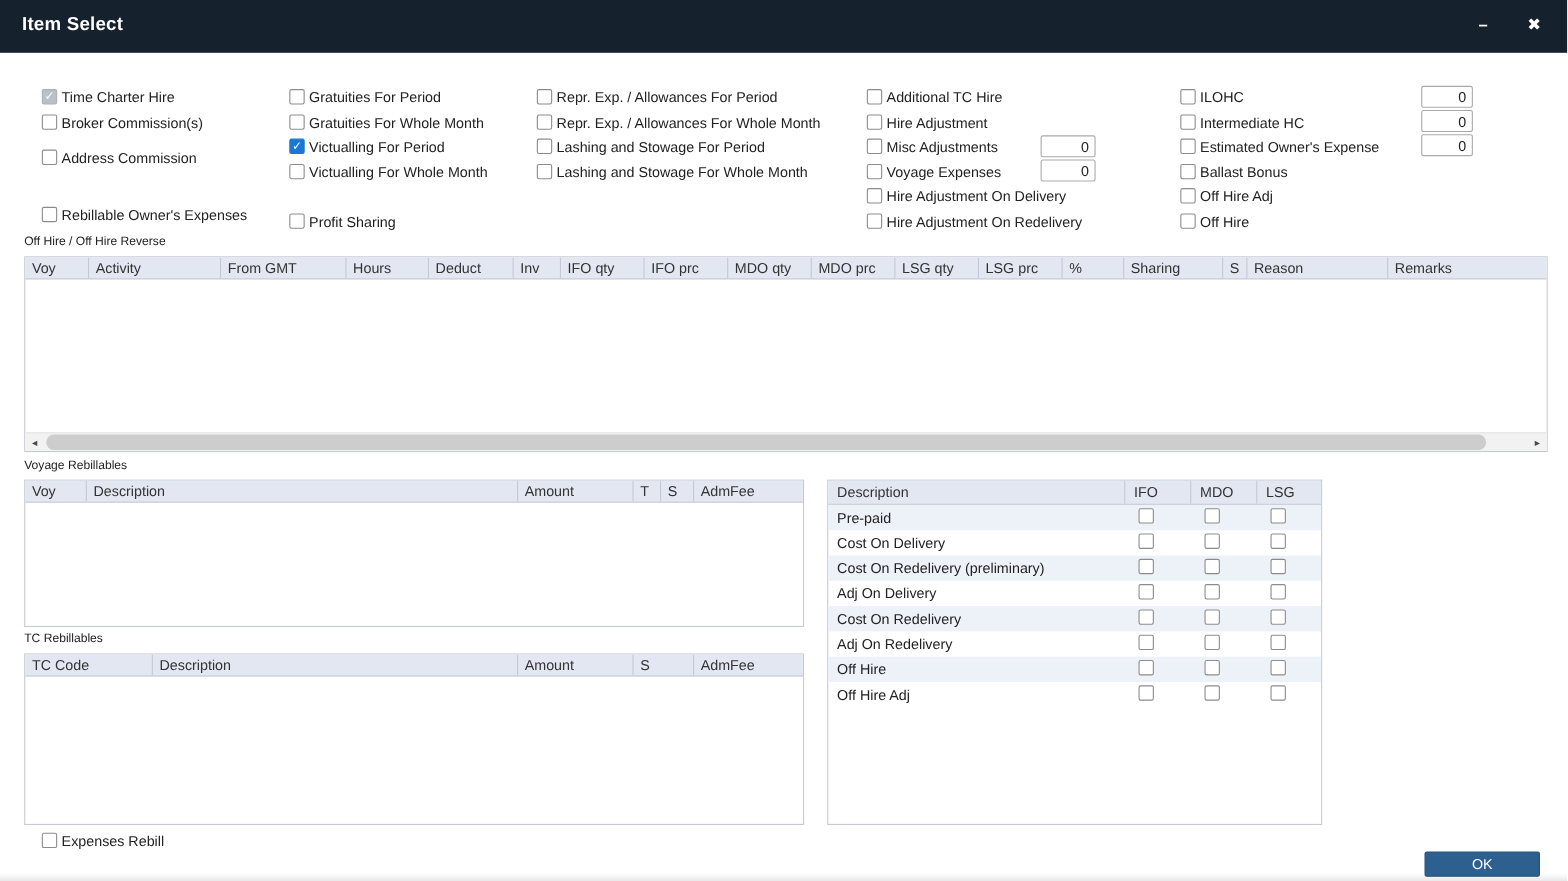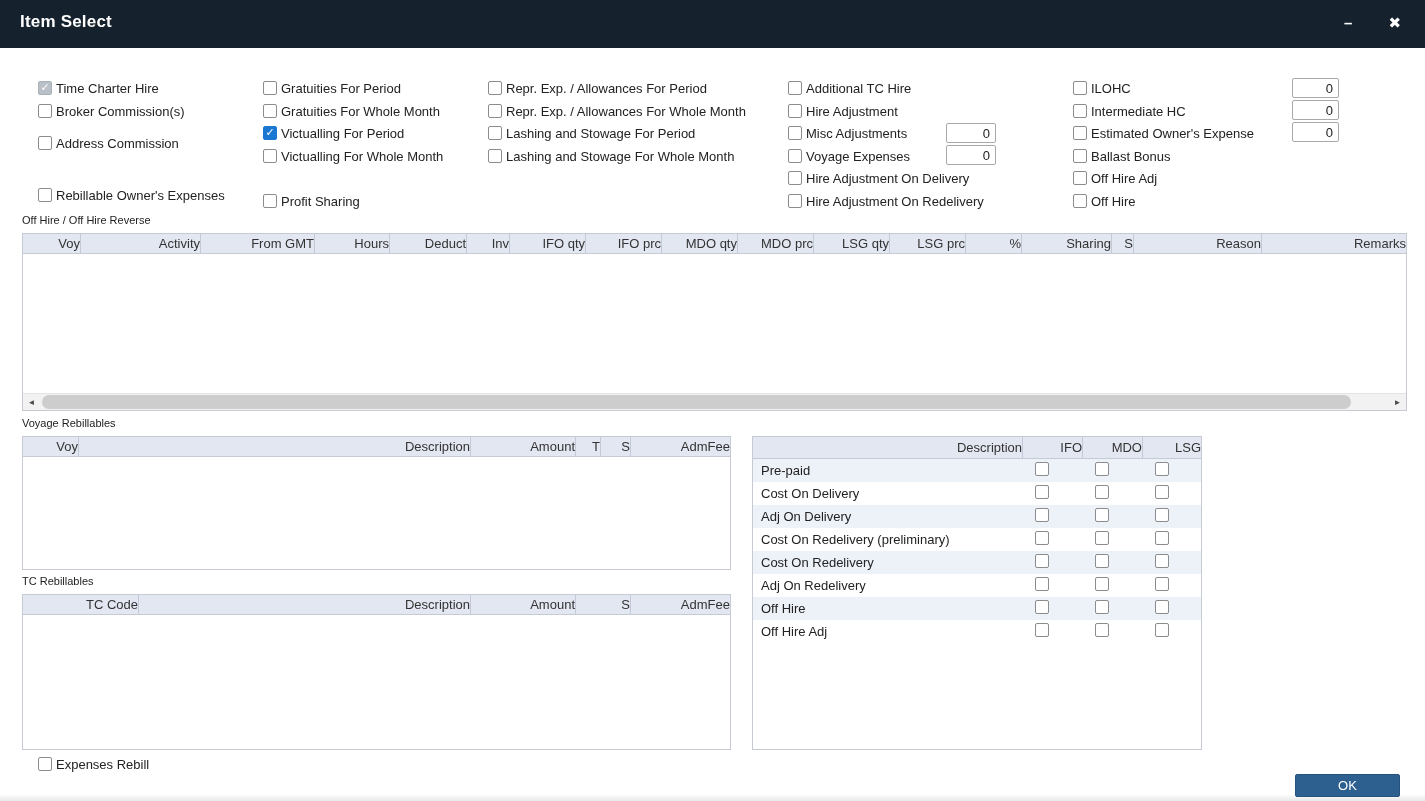--- a/index.html
+++ b/index.html
@@ -24,21 +24,21 @@
   .cb.disabled.checked { background: #b9c0c7; border-color: #aab1b8; }
 
   .num-input { position: absolute; height: 20px; border: 1px solid #a9a9a9; border-radius: 2px; text-align: right;
                padding: 0 5px; font-family: "Liberation Sans", sans-serif; font-size: 13px; color: #222; background: #fff; }
 
   .sec-label { position: absolute; font-size: 11px; color: #222; white-space: nowrap; }
 
   
   .grid { position: absolute; border: 1px solid #c6cad3; background: #fff; }
   .grid-header { display: flex; background: #e3e7f1; border-bottom: 1px solid #c6cad3; height: 20px; overflow: hidden; }
-  .gh-cell { border-right: 1px solid #c3c9d6; padding: 2px 0 12px 6px; font-size: 13px; color: #333; overflow: hidden; white-space: nowrap; text-align: right; }
+  .gh-cell { border-right: 1px solid #c3c9d6; padding: 2px 0 12px 6px; font-size: 13px; color: #333; overflow: hidden; white-space: nowrap; }
   .gh-cell.last { border-right: none; flex: 1; }
 
   #offhire-grid { left: 22px; top: 233px; width: 1385px; height: 178px; }
   #voyage-grid  { left: 22px; top: 436px; width: 709px;  height: 134px; }
   #tc-grid      { left: 22px; top: 594px; width: 709px;  height: 156px; }
   #cost-grid    { left: 752px; top: 436px; width: 450px; height: 314px; }
   #cost-grid .grid-header { height: 22px; }
   #cost-grid .gh-cell { padding-top: 3px; padding-left: 8px; }
 
   
@@ -261,27 +261,27 @@
       <span class="rt-cell-cb"><span class="cb"></span></span>
       <span class="rt-cell-cb"><span class="cb"></span></span>
     </div>
     <div class="rt-row">
       <span class="rt-cell-desc">Cost On Delivery</span>
       <span class="rt-cell-cb"><span class="cb"></span></span>
       <span class="rt-cell-cb"><span class="cb"></span></span>
       <span class="rt-cell-cb"><span class="cb"></span></span>
     </div>
     <div class="rt-row">
+      <span class="rt-cell-desc">Cost On Redelivery (preliminary)</span>
+      <span class="rt-cell-cb"><span class="cb"></span></span>
+      <span class="rt-cell-cb"><span class="cb"></span></span>
+      <span class="rt-cell-cb"><span class="cb"></span></span>
+    </div>
+    <div class="rt-row">
       <span class="rt-cell-desc">Adj On Delivery</span>
-      <span class="rt-cell-cb"><span class="cb"></span></span>
-      <span class="rt-cell-cb"><span class="cb"></span></span>
-      <span class="rt-cell-cb"><span class="cb"></span></span>
-    </div>
-    <div class="rt-row">
-      <span class="rt-cell-desc">Cost On Redelivery (preliminary)</span>
       <span class="rt-cell-cb"><span class="cb"></span></span>
       <span class="rt-cell-cb"><span class="cb"></span></span>
       <span class="rt-cell-cb"><span class="cb"></span></span>
     </div>
     <div class="rt-row">
       <span class="rt-cell-desc">Cost On Redelivery</span>
       <span class="rt-cell-cb"><span class="cb"></span></span>
       <span class="rt-cell-cb"><span class="cb"></span></span>
       <span class="rt-cell-cb"><span class="cb"></span></span>
     </div>

